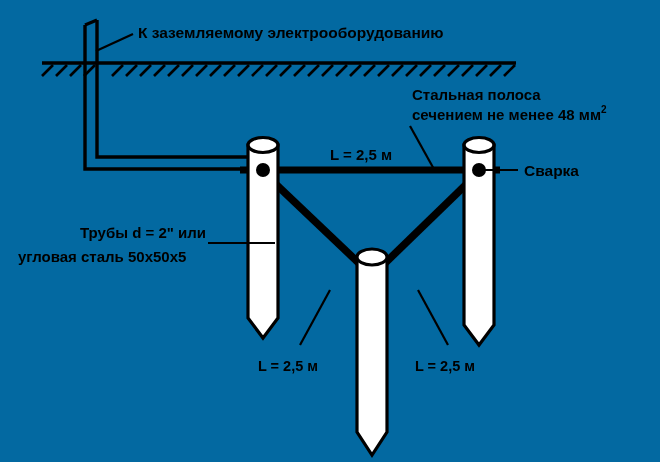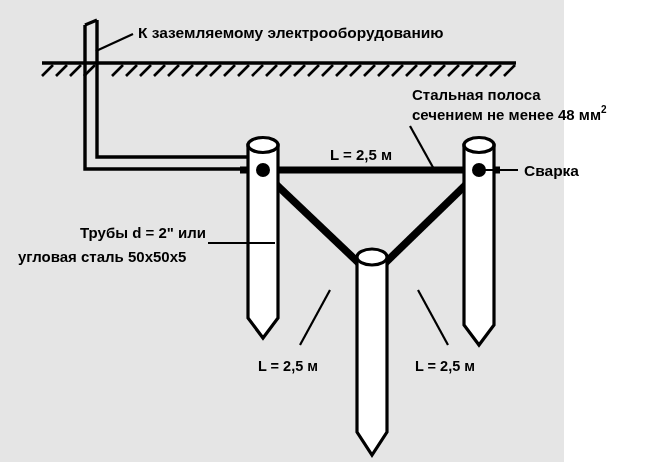--- a/index.html
+++ b/index.html
@@ -8,23 +8,23 @@
     background: #ffffff;
   }
   body {
     width: 660px;
     height: 462px;
     font-family: "Liberation Sans", sans-serif;
     overflow: hidden;
   }
   #diagram-root {
     position: relative;
-    width: 564px;
+    width: 660px;
     height: 462px;
-    background: #e5e5e5;
+    background: #0369a1;
     text-align: right;
   }
   svg.diagram {
     display: block;
     width: 660px;
     height: 462px;
   }
   .lbl {
     font-family: "Liberation Sans", sans-serif;
     fill: #000000;

